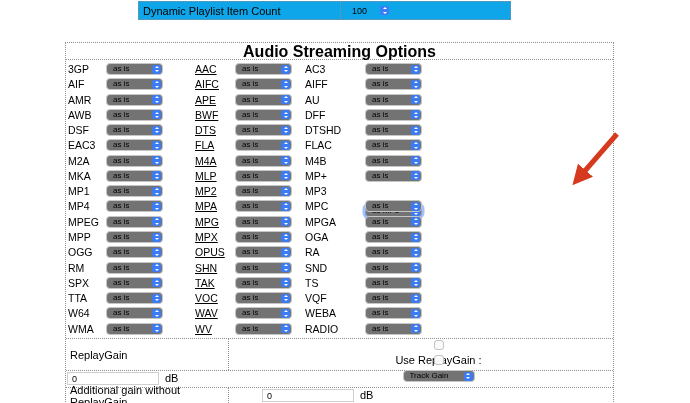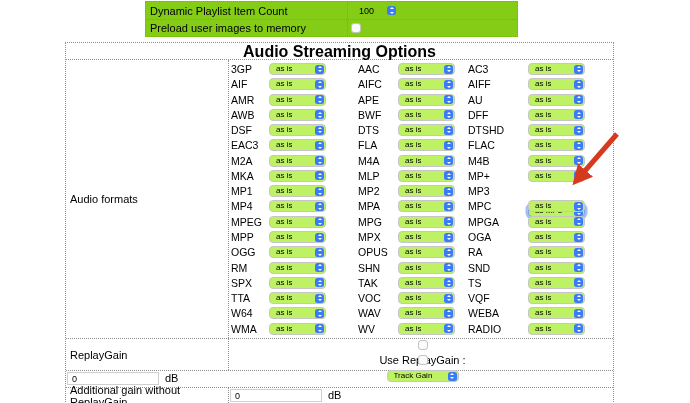--- a/index.html
+++ b/index.html
@@ -7,62 +7,62 @@
   body {
     position: relative;
     background: #fff;
     font-family: "Liberation Sans", sans-serif;
     color: #000;
     overflow: hidden;
   }
 
   
   #top-table {
-    position: absolute; left: 145px; top: 1px; width: 373px;
-    border: 1px dotted #8f8f8f; background: #84cc16;
+    position: absolute; left: 138px; top: 1px; width: 373px;
+    border: 1px dotted #8f8f8f; background: #0ea5e9;
   }
   .trow { display: flex; height: 17px; align-items: center; }
   .trow + .trow { border-top: 1px dotted #8f8f8f; }
   .trow .lbl {
     width: 202px; align-self: stretch; display: flex; align-items: center;
     border-right: 1px dotted #8f8f8f; padding-left: 4px; font-size: 11px;
   }
   .trow .val { flex: 1; display: flex; align-items: center; padding-left: 3px; }
 
   
   #main-table {
     position: absolute; left: 65px; top: 42px; width: 549px;
     border: 1px dotted #8f8f8f; background: #fff;
   }
   #ast-header {
     height: 17px; line-height: 17px; text-align: center;
     font-size: 16px; font-weight: bold;
     border-bottom: 1px dotted #8f8f8f;
   }
   .mrow { display: flex; }
-  .mrow + .mrow { border-top: 1px dotted #8f8f8f; }
+  .mrow + .mrow { border-top: 1px dotted #8f8f8f; gap: 32px; }
   .lcol {
     width: 163px; flex: none; border-right: 1px dotted #8f8f8f;
     display: flex; align-items: center; padding-left: 4px; font-size: 11px;
   }
   .ccol { flex: 1; position: relative; }
 
   
   #formats-row { height: 278px; }
   #format-grid { height: 277px; display: grid; grid-auto-rows: 1fr; padding-top: 2px; }
   .fmt-row { position: relative; }
   .fmt-name { position: absolute; top: 1px; font-size: 10.5px; }
-  .fmt-name.p0 { left: 2px; } .fmt-name.p1 { left: 129px; } .fmt-name.p2 { left: 239px; }
+  .fmt-name.p0 { left: 2px; } .fmt-name.p1 { left: 129px; text-decoration: underline; } .fmt-name.p2 { left: 239px; }
   .fmt-sel { position: absolute; top: 1px; }
   .fmt-sel.p0 { left: 40px; } .fmt-sel.p1 { left: 169px; } .fmt-sel.p2 { left: 299px; }
 
   
   .sel {
     width: 57px; height: 12px;
-    border: 1px solid #c6c6c6; border-radius: 4px; background: #bef264;
+    border: 1px solid #c6c6c6; border-radius: 4px; background: #737373;
     display: inline-flex; align-items: center; justify-content: space-between;
     padding: 0 1px 0 6px; font-size: 8px; line-height: 10px;
   }
   .sel.focused { box-shadow: 0 0 0 2.5px #a4c0f6; border-color: #7d9fe0; margin-top: 20px; }
   .sel-val { white-space: nowrap; overflow: hidden; }
   .stp {
     position: relative; width: 9px; height: 9px; flex: none;
     background: #3b7cf6; border-radius: 2.5px;
   }
   .stp::before {
@@ -109,33 +109,26 @@
 <body>
 
 <div id="top-table">
   <div class="trow">
     <div class="lbl">Dynamic Playlist Item Count</div>
     <div class="val">
       <span class="num-val">100</span>
       <span class="stp num-stp"></span>
     </div>
   </div>
-  <div class="trow">
-    <div class="lbl">Preload user images to memory</div>
-    <div class="val">
-      <span class="cb"></span>
-    </div>
-  </div>
 </div>
 
 <div id="main-table">
   <div id="ast-header">Audio Streaming Options</div>
 
   <div class="mrow" id="formats-row">
-    <div class="lcol">Audio formats</div>
     <div class="ccol">
       <div id="format-grid">
           <div class="fmt-row">
             <span class="fmt-name p0">3GP</span>
             <span class="sel fmt-sel p0">
               <span class="sel-val">as is</span>
               <span class="stp"></span>
             </span>
             <span class="fmt-name p1">AAC</span>
             <span class="sel fmt-sel p1">

